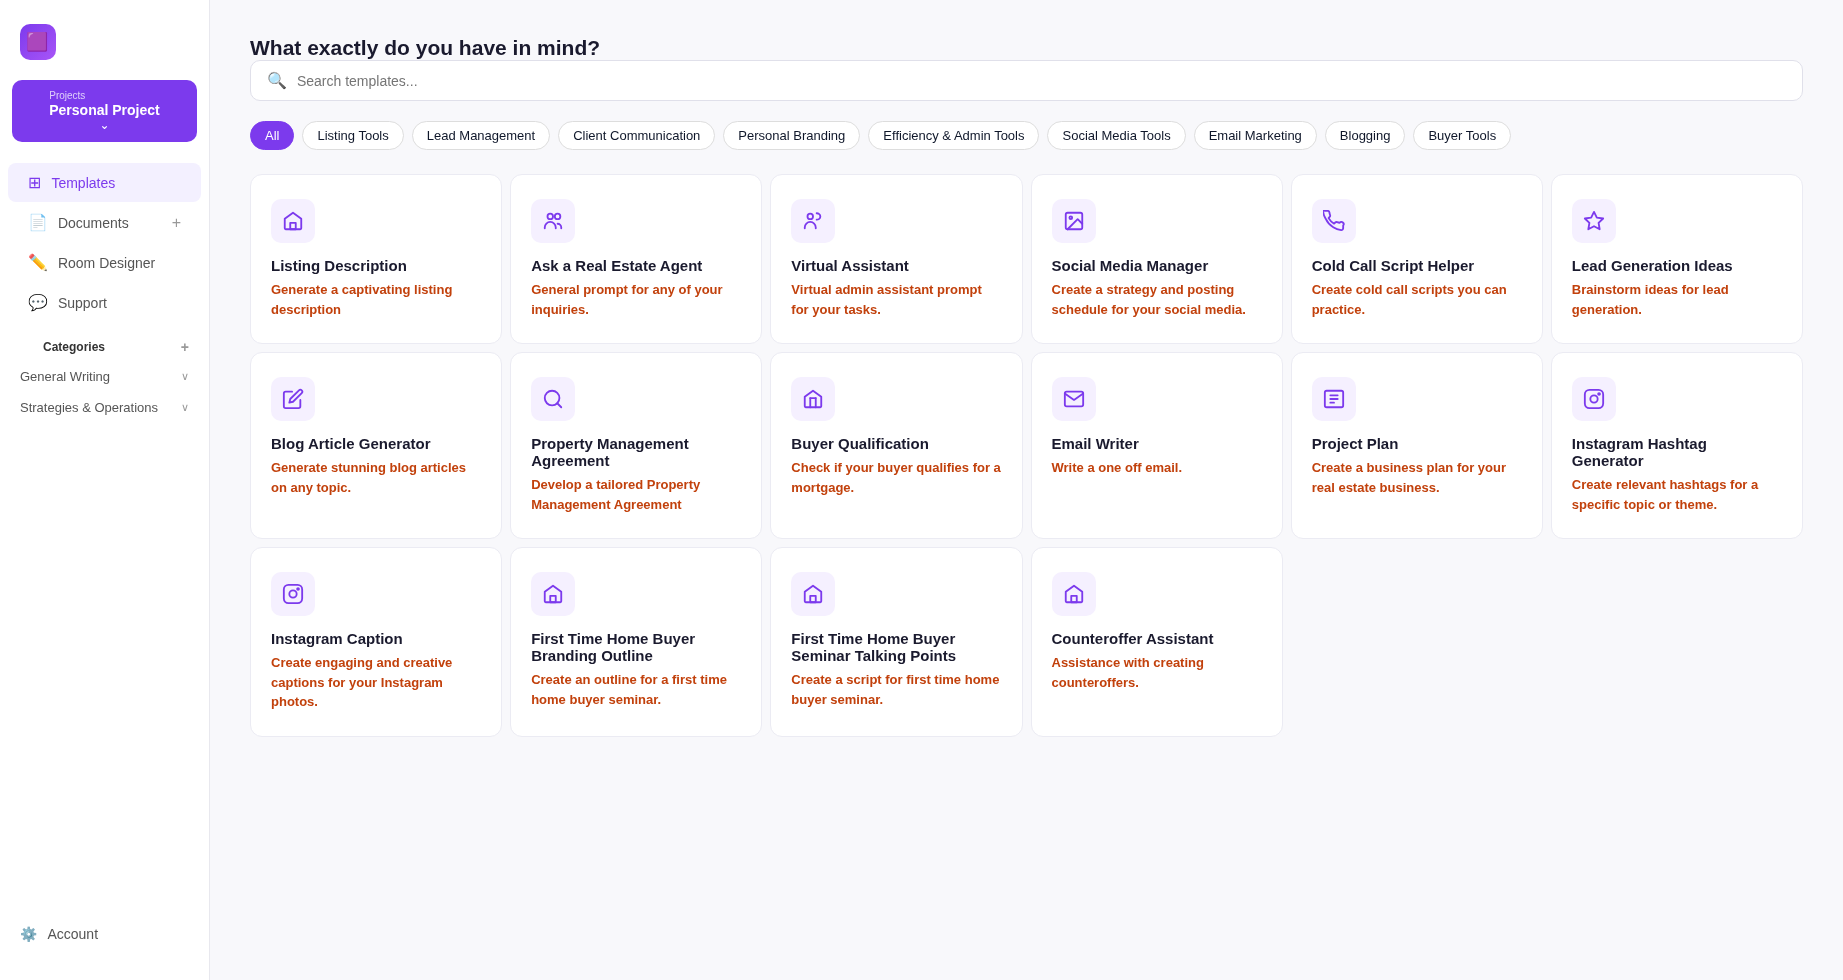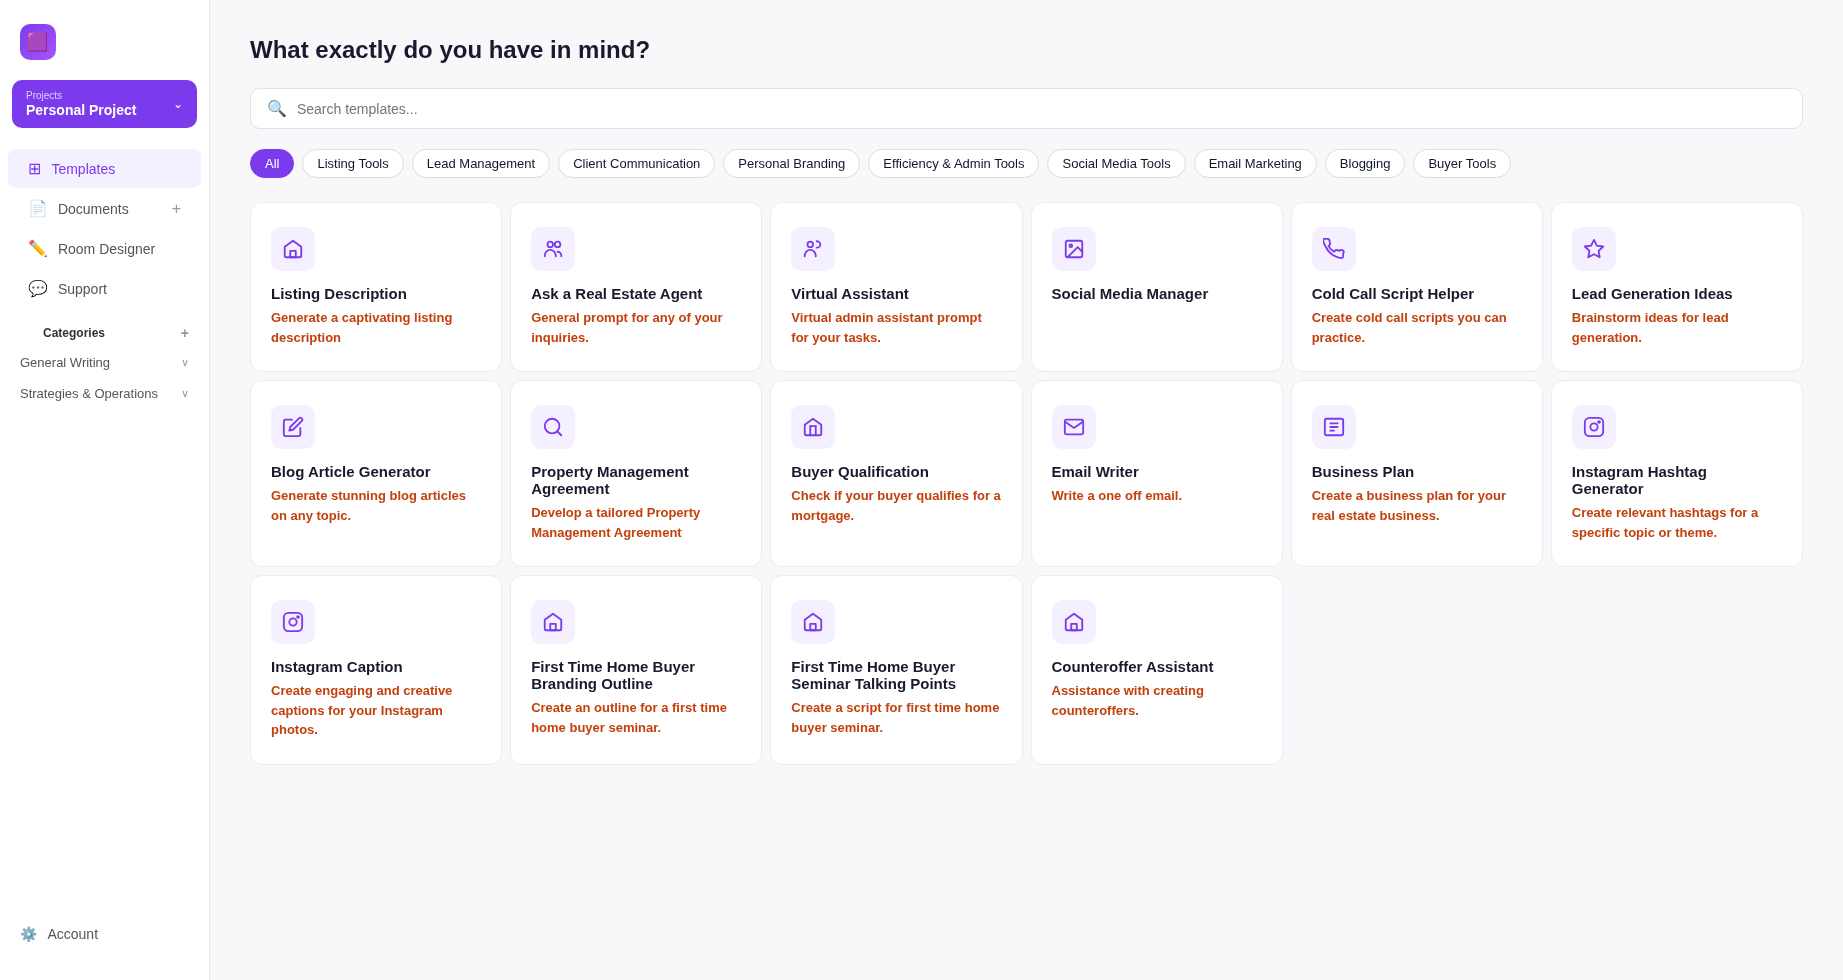--- a/index.html
+++ b/index.html
@@ -27,20 +27,21 @@
       display: flex; align-items: center; justify-content: center;
       color: #fff; font-size: 18px;
     }
     .project-box {
       margin: 0 12px 20px 12px;
       background: #7c3aed;
       border-radius: 10px;
       padding: 10px 14px;
       display: flex; align-items: center; justify-content: space-between;
       cursor: pointer;
+      flex-direction: column;
     }
     .project-label { color: rgba(255,255,255,0.75); font-size: 10px; font-weight: 500; }
     .project-name { color: #fff; font-size: 14px; font-weight: 600; margin-top: 1px; }
     .project-chevron { color: #fff; font-size: 12px; }
 
     .nav-item {
       display: flex; align-items: center; gap: 10px;
       padding: 10px 20px;
       cursor: pointer;
       border-radius: 8px;
@@ -87,24 +88,23 @@
 
     
     .main {
       flex: 1;
       overflow-y: auto;
       padding: 36px 40px;
       background: #f8f8fb;
     }
 
     .page-title {
-      font-size: 24px;
+      font-size: 21px;
       font-weight: 700;
       color: #1a1a2e;
-      margin-bottom: 24px;
     }
 
     .search-bar {
       width: 100%;
       display: flex; align-items: center;
       background: #fff;
       border: 1px solid #e0e0ea;
       border-radius: 10px;
       padding: 10px 16px;
       gap: 10px;
@@ -296,20 +296,21 @@
   </div>
       <div class="card">
     <div class="card-icon">
           <svg width="22" height="22" viewBox="0 0 24 24" fill="none" stroke="#7c3aed" stroke-width="2" stroke-linecap="round" stroke-linejoin="round">
             <rect x="3" y="3" width="18" height="18" rx="2"></rect>
             <circle cx="8.5" cy="8.5" r="1.5"></circle>
             <path d="M21 15l-5-5L5 21"></path>
           </svg>
         </div>
     <div class="card-title">Social Media Manager</div>
+    <div class="card-desc">Create a strategy and posting schedule for your social media.</div>
   </div>
       <div class="card">
     <div class="card-icon">
           <svg width="22" height="22" viewBox="0 0 24 24" fill="none" stroke="#7c3aed" stroke-width="2" stroke-linecap="round" stroke-linejoin="round">
             <path d="M22 16.92v3a2 2 0 01-2.18 2 19.79 19.79 0 01-8.63-3.07A19.5 19.5 0 013.07 9.81a19.79 19.79 0 01-3.07-8.72A2 2 0 012 .9h3a2 2 0 012 1.72 12.84 12.84 0 00.7 2.81 2 2 0 01-.45 2.11L6.09 8.91a16 16 0 006 6l1.27-1.27a2 2 0 012.11-.45 12.84 12.84 0 002.81.7A2 2 0 0122 16.92z"></path>
           </svg>
         </div>
     <div class="card-title">Cold Call Script Helper</div>
     <div class="card-desc">Create cold call scripts you can practice.</div>
   </div>
@@ -366,21 +367,21 @@
   </div>
       <div class="card">
     <div class="card-icon">
           <svg width="22" height="22" viewBox="0 0 24 24" fill="none" stroke="#7c3aed" stroke-width="2" stroke-linecap="round" stroke-linejoin="round">
             <rect x="2" y="3" width="20" height="18" rx="2"></rect>
             <line x1="8" y1="8" x2="16" y2="8"></line>
             <line x1="8" y1="12" x2="16" y2="12"></line>
             <line x1="8" y1="16" x2="12" y2="16"></line>
           </svg>
         </div>
-    <div class="card-title">Business Plan</div>
+    <div class="card-title">Project Plan</div>
     <div class="card-desc">Create a business plan for your real estate business.</div>
   </div>
       <div class="card">
     <div class="card-icon">
           <svg width="22" height="22" viewBox="0 0 24 24" fill="none" stroke="#7c3aed" stroke-width="2" stroke-linecap="round" stroke-linejoin="round">
             <rect x="2" y="2" width="20" height="20" rx="5"></rect>
             <circle cx="12" cy="12" r="4"></circle>
             <circle cx="17.5" cy="6.5" r="1"></circle>
           </svg>
         </div>

